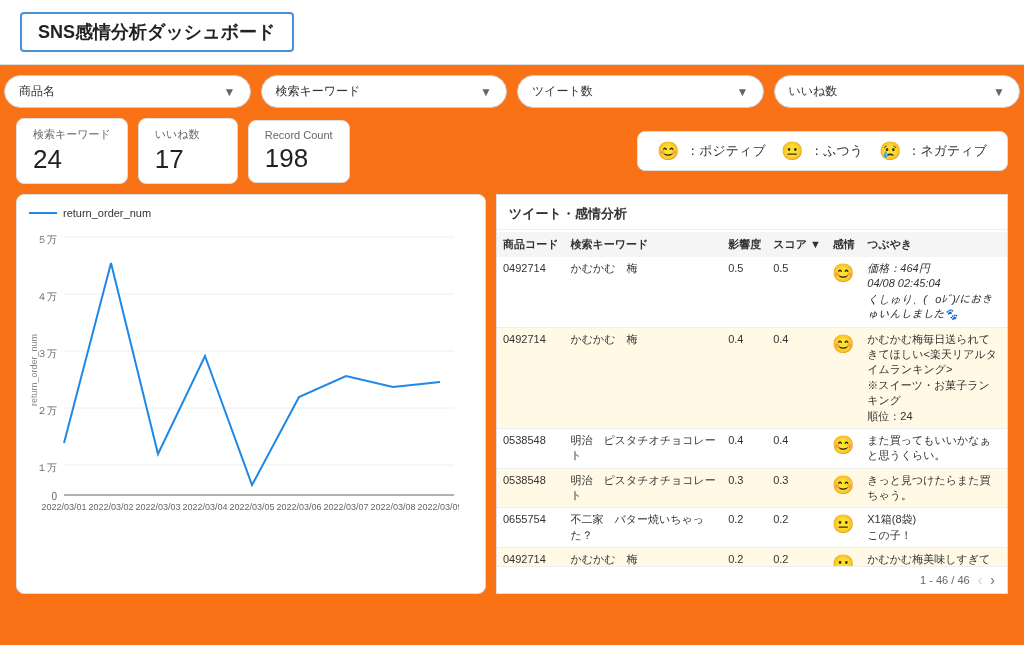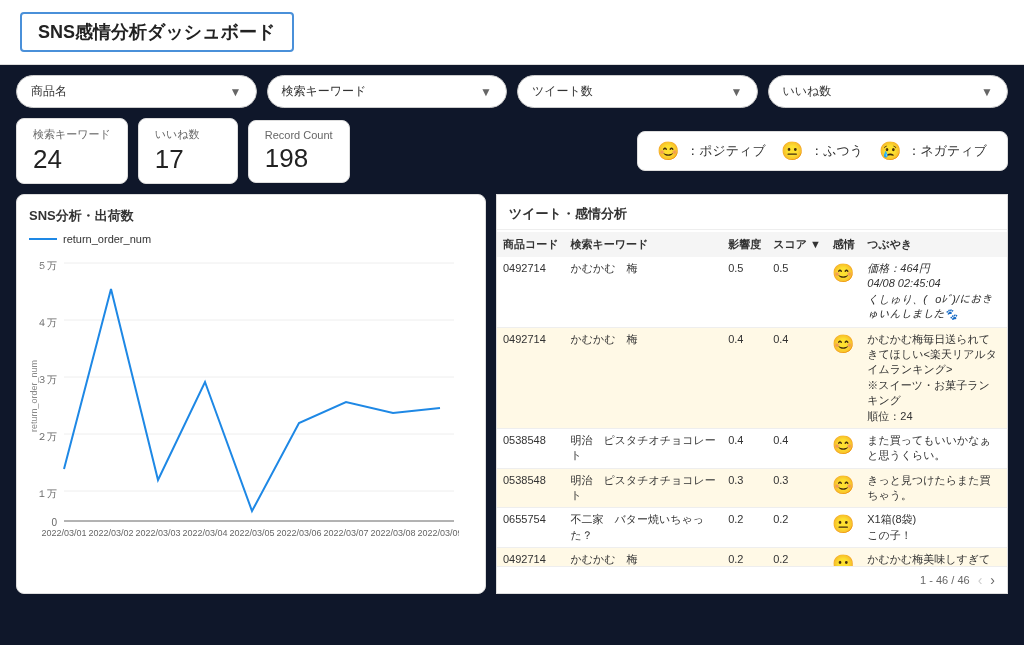--- a/index.html
+++ b/index.html
@@ -1,25 +1,25 @@
 <!DOCTYPE html>
 <html><head>
   <meta charset="utf-8">
   <style>
     * { box-sizing: border-box; margin: 0; padding: 0; }
     body { font-family: 'Segoe UI', Arial, sans-serif; background: #f0f2f5; font-size: 12px; color: #333; }
 
-    .dashboard { width: 1024px; height: 645px; background: #0f172a; overflow: hidden; }
+    .dashboard { width: 1024px; height: 645px; background: #f97316; overflow: hidden; }
 
     
     .header { background: white; padding: 12px 20px; border-bottom: 1px solid #ddd; margin-bottom: 10px; }
     .header-title { font-size: 18px; font-weight: bold; color: #222; border: 2px solid #4a90d9; display: inline-block; padding: 6px 16px; border-radius: 4px; }
 
     
-    .filters-row { display: flex; gap: 10px; padding: 0 16px; margin-bottom: 10px; }
+    .filters-row { display: flex; gap: 10px; padding: 0 4px; margin-bottom: 10px; }
     .filter-select { flex: 1; background: white; border: 1px solid #ccc; border-radius: 20px; padding: 7px 14px; display: flex; justify-content: space-between; align-items: center; cursor: pointer; font-size: 12px; }
     .filter-select .arrow { color: #666; }
 
     
     .stats-row { display: flex; gap: 10px; padding: 0 16px; margin-bottom: 10px; align-items: center; }
     .stat-card { background: white; border: 1px solid #ddd; border-radius: 8px; padding: 8px 16px; min-width: 100px; }
     .stat-label { font-size: 11px; color: #666; margin-bottom: 2px; }
     .stat-value { font-size: 26px; font-weight: normal; color: #222; }
 
     .sentiment-legend { display: flex; gap: 16px; background: white; border: 1px solid #ddd; border-radius: 8px; padding: 8px 20px; align-items: center; margin-left: auto; }
@@ -111,21 +111,20 @@
         <span class="legend-item">
           <span class="smiley smiley-negative">😢</span>
           <span>：ネガティブ</span>
         </span>
       </div>
     </div>
 
   <div class="main-content">
 
     <div class="chart-panel">
-      <div class="chart-title">SNS分析・出荷数</div>
       <div class="legend-line">
         <div class="legend-line-color"></div>
         <span>return_order_num</span>
       </div>
       <div class="chart-container">
         <svg width="430" height="290" viewBox="0 0 430 290">
 
           <text x="28" y="18" font-size="10" fill="#666" text-anchor="end">５万</text>
           <text x="28" y="75" font-size="10" fill="#666" text-anchor="end">４万</text>
           <text x="28" y="132" font-size="10" fill="#666" text-anchor="end">３万</text>

